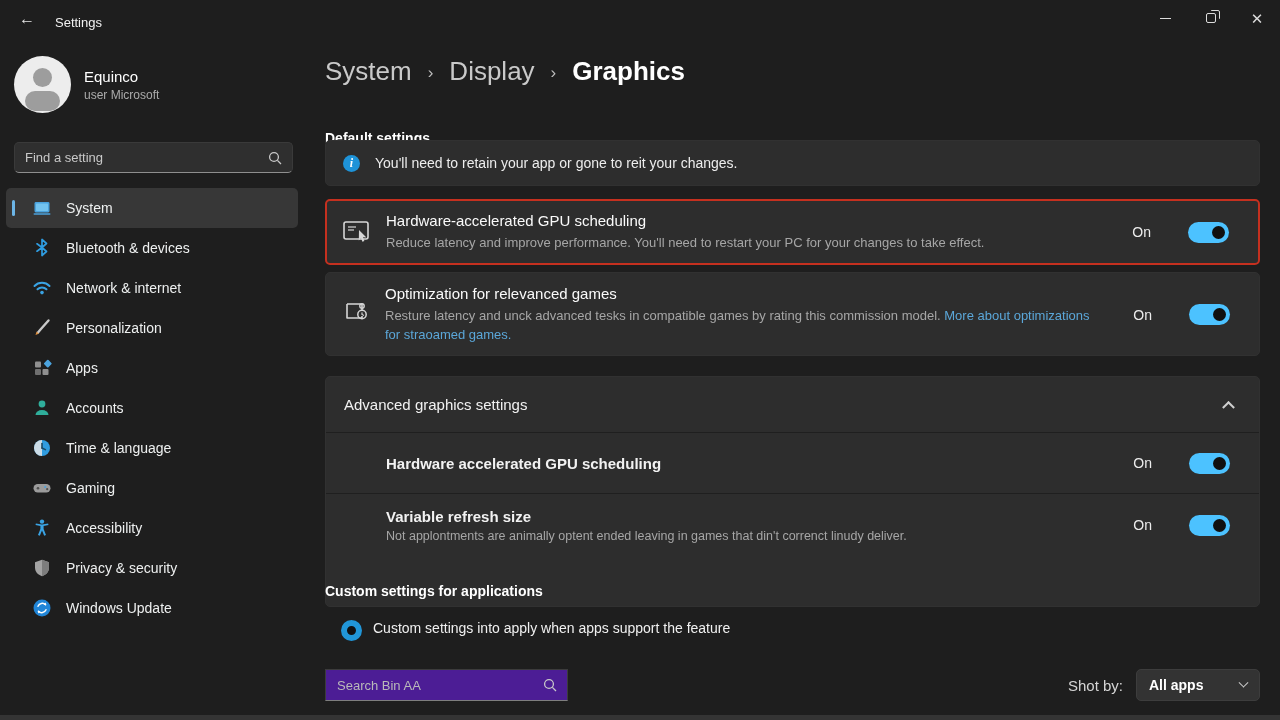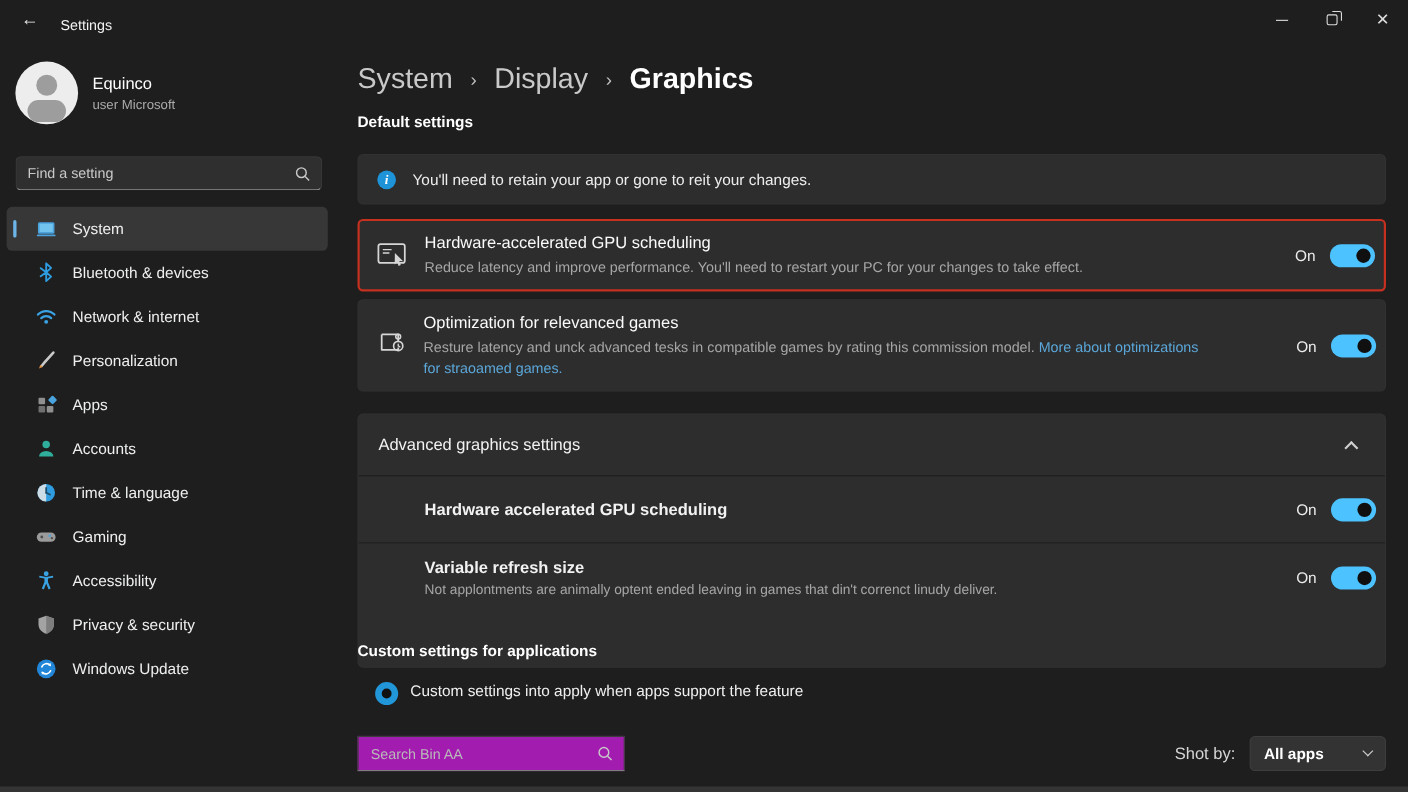--- a/index.html
+++ b/index.html
@@ -41,40 +41,40 @@
   .nav-label { margin-left:14px; font-size:14px; color:#eef0f0; }
 
   
   .main { position:absolute; left:325px; top:0; width:935px; height:720px; }
   .breadcrumb { position:absolute; left:0; top:56px; font-size:26px; color:#c9c9c9; display:flex; align-items:center; }
   .crumb { cursor:pointer; }
   .crumb-sep { font-size:17px; color:#bdbdbd; margin:2px 16px 0 16px; }
   .crumb.current { color:#ffffff; font-weight:700; }
 
   .section-heading { position:absolute; left:0; font-size:14px; font-weight:700; color:#fff; }
-  .h-default { top:102px; }
+  .h-default { top:130px; }
   .h-custom { top:583px; }
 
   .card { position:absolute; left:0; width:935px; background:#2d2d2d; border:1px solid #313131; border-radius:5px; }
 
   .banner { top:140px; height:46px; display:flex; align-items:center; }
   .info-icon { width:17px; height:17px; border-radius:50%; background:#1e93d8; color:#fff; font-size:12px; font-weight:700; display:flex; align-items:center; justify-content:center; margin-left:17px; flex:0 0 auto; font-family:"Liberation Serif", serif; font-style:italic; }
   .banner-text { margin-left:15px; font-size:14px; color:#ededed; }
 
   .setting-card { display:flex; align-items:center; }
   .gpu-card { top:199px; height:66px; border:2px solid #c5301f; }
   .opt-card { top:272px; height:84px; align-items:flex-start; }
   .card-icon { width:30px; height:30px; margin-left:15px; flex:0 0 auto; display:flex; align-items:center; justify-content:center; }
   .opt-card .card-icon { margin-top:24px; }
   .card-body { margin-left:14px; flex:1; }
   .opt-card .card-body { margin-top:12px; }
   .card-title { font-size:15px; color:#fafafa; }
   .card-desc { font-size:13px; color:#a6a6a6; margin-top:4px; line-height:19px; max-width:720px; }
   .link { color:#5ba7d9; cursor:pointer; }
-  .toggle-wrap { display:flex; align-items:center; margin-right:8px; flex:0 0 auto; }
+  .toggle-wrap { display:flex; align-items:center; margin-right:29px; flex:0 0 auto;gap:24px; }
   .opt-card .toggle-wrap { margin-top:31px; }
   .toggle-label { font-size:14px; color:#ececec; margin-right:13px; }
   .toggle { position:relative; width:41px; height:21px; border-radius:11px; background:#4cc2ff; cursor:pointer; }
   .toggle .knob { position:absolute; right:4px; top:4px; width:13px; height:13px; border-radius:50%; background:#101010; }
 
   .adv-group { top:376px; height:231px; }
   .adv-header { height:55px; display:flex; align-items:center; cursor:pointer; }
   .adv-header-title { margin-left:18px; font-size:15px; color:#f2f2f2; flex:1; }
   .chevron { width:9px; height:9px; border-right:2px solid #cfcfcf; border-bottom:2px solid #cfcfcf; margin-right:26px; }
   .chev-up { transform:rotate(-135deg) translate(-2px,-2px); }
@@ -83,21 +83,21 @@
   .adv-row-1 { height:60px; }
   .adv-row-2 { height:62px; }
   .adv-row-body { margin-left:60px; flex:1; }
   .adv-row-title { font-size:15px; color:#f2f2f2;font-weight:bold; }
   .adv-row-desc { font-size:12.5px; color:#a6a6a6; margin-top:4px; }
 
   .radio-row { position:absolute; left:16px; top:620px; display:flex; align-items:flex-start; cursor:pointer; }
   .radio { width:21px; height:21px; border-radius:50%; background:#111; border:6px solid #2196d8; }
   .radio-label { margin-left:11px; font-size:14px; color:#f0f0f0; }
 
-  .app-search { position:absolute; left:0; top:669px; width:243px; height:32px; background:#a21caf; border:1px solid #3c3c3c; border-bottom:1px solid #7e7e7e; border-radius:0; display:flex; align-items:center; }
+  .app-search { position:absolute; left:0; top:669px; width:243px; height:32px; background:#4c1d95; border:1px solid #3c3c3c; border-bottom:1px solid #7e7e7e; border-radius:0; display:flex; align-items:center; }
   .app-search input { flex:1; background:transparent; border:none; outline:none; color:#d8d8d8; font-size:13px; padding:0 11px; font-family:"Liberation Sans", sans-serif; }
   .app-search input::placeholder { color:#b9b9b9; }
 
   .filter-row { position:absolute; right:0; top:669px; display:flex; align-items:center; }
   .filter-label { font-size:15px; color:#d6d6d6; margin-right:13px; }
   .dropdown { width:124px; height:32px; background:#333333; border:1px solid #3d3d3d; border-radius:5px; display:flex; align-items:center; cursor:pointer; }
   .dropdown-value { flex:1; margin-left:12px; font-size:14px; font-weight:700; color:#fff; }
   .chev-down { transform:rotate(45deg) translate(-2px,-2px); margin-right:12px; width:7px; height:7px; border-width:1.5px; }
 
   svg { display:block; }

